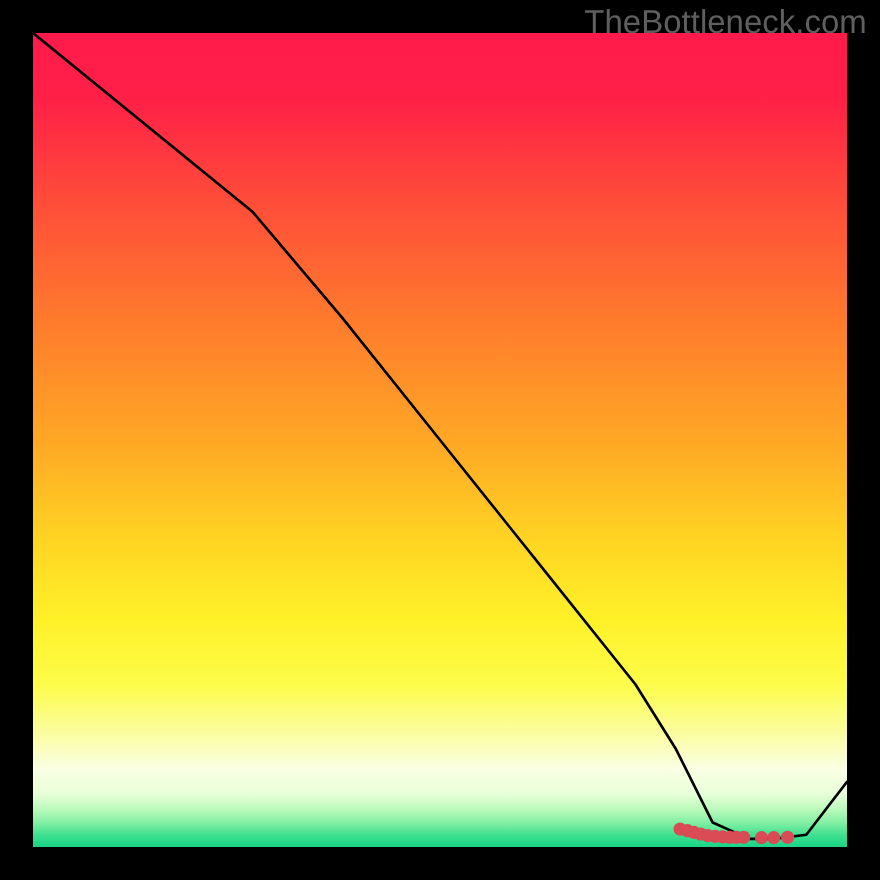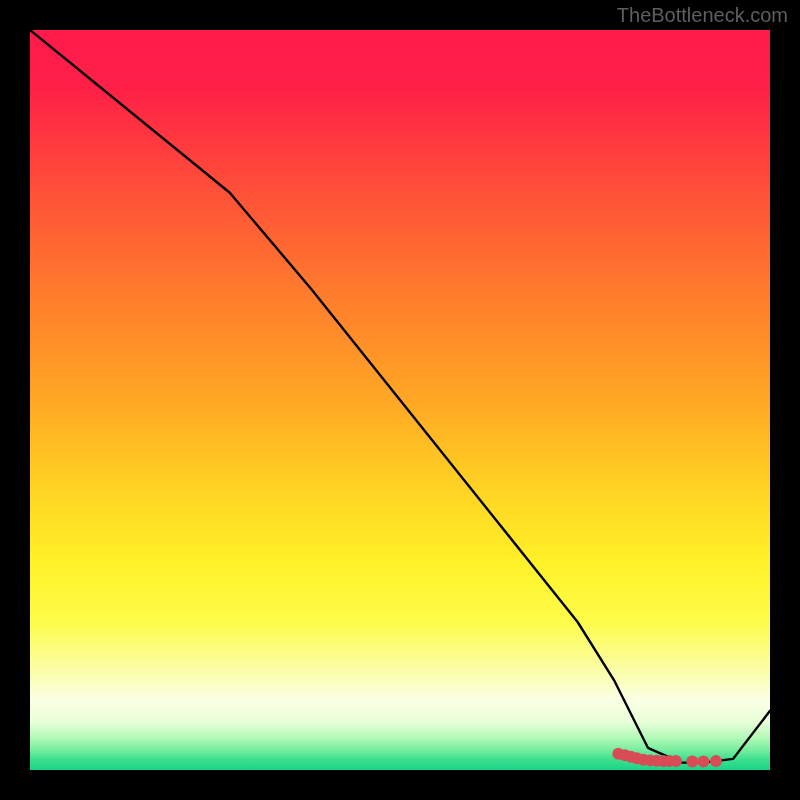--- a/index.html
+++ b/index.html
@@ -15,21 +15,21 @@
     position: relative;
     width: 800px;
     height: 800px;
     background: #000;
   }
   .watermark {
     position: absolute;
     top: 4px;
     right: 12px;
     color: #5f5f5f;
-    font-size: 20px;
+    font-size: 30px;
     font-weight: 400;
     z-index: 10;
   }
   .plot-area {
     position: absolute;
     left: 30px;
     top: 30px;
     width: 740px;
     height: 740px;
   }

